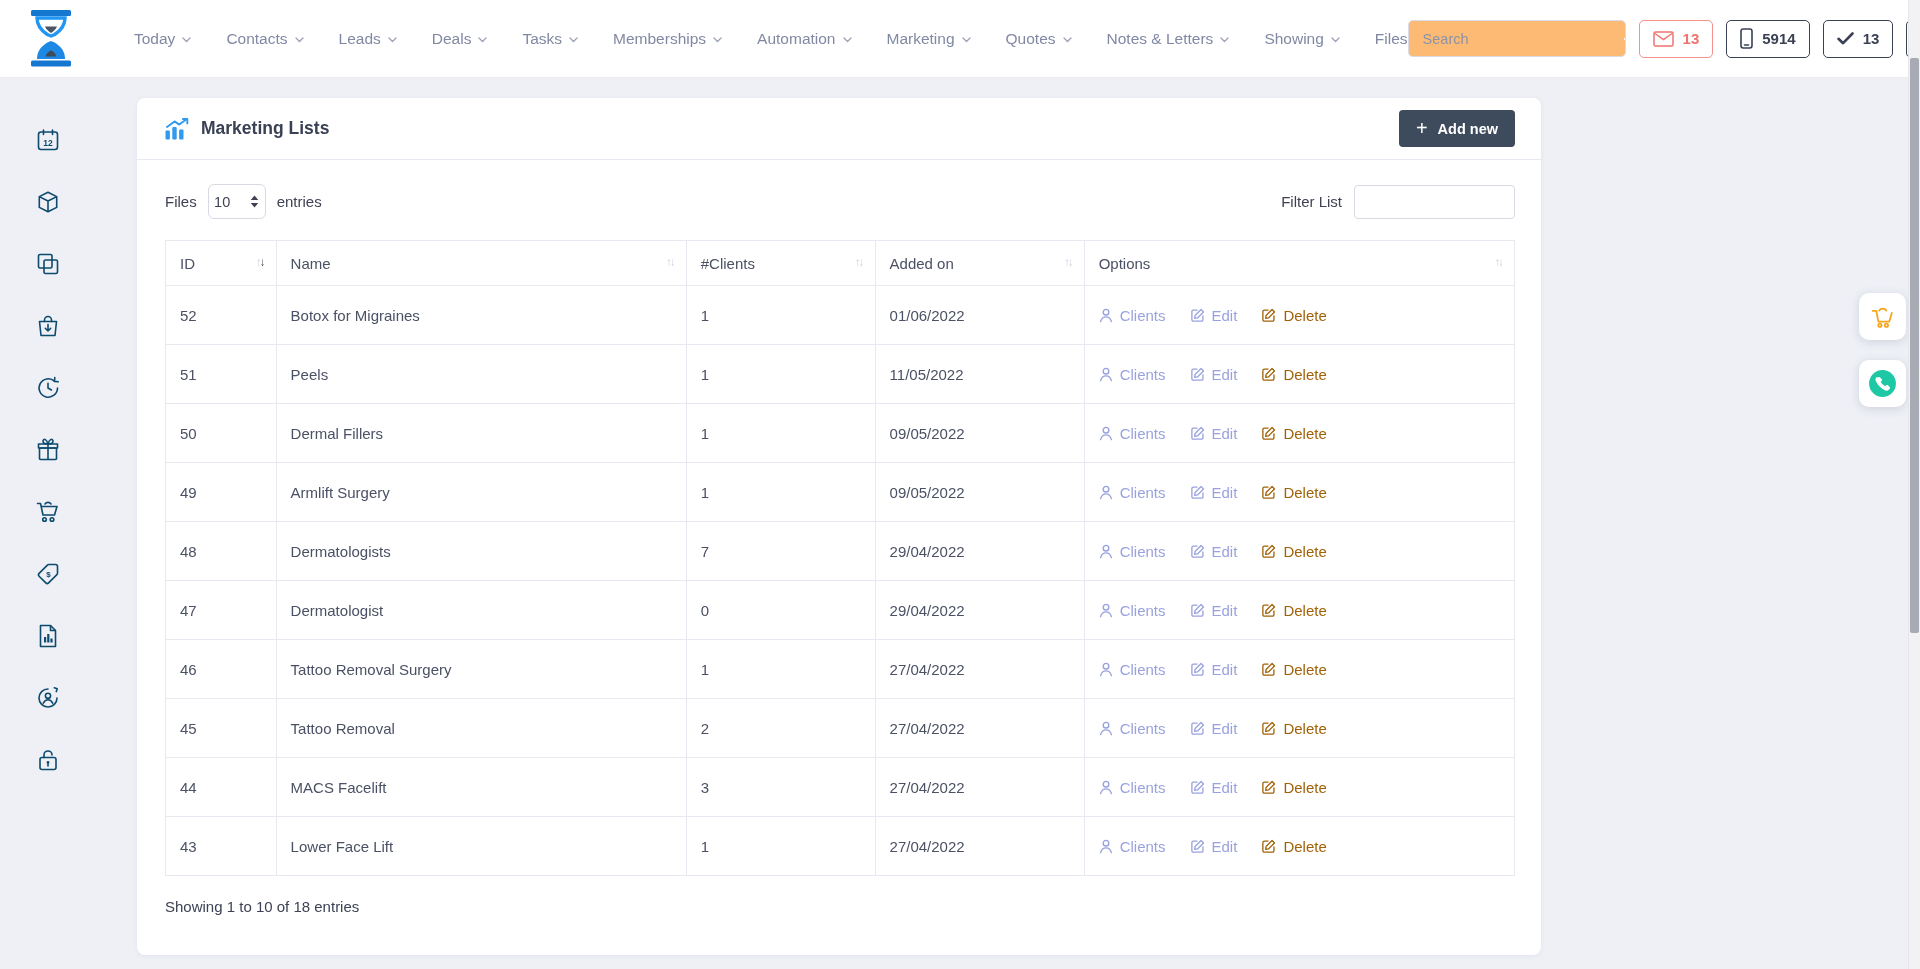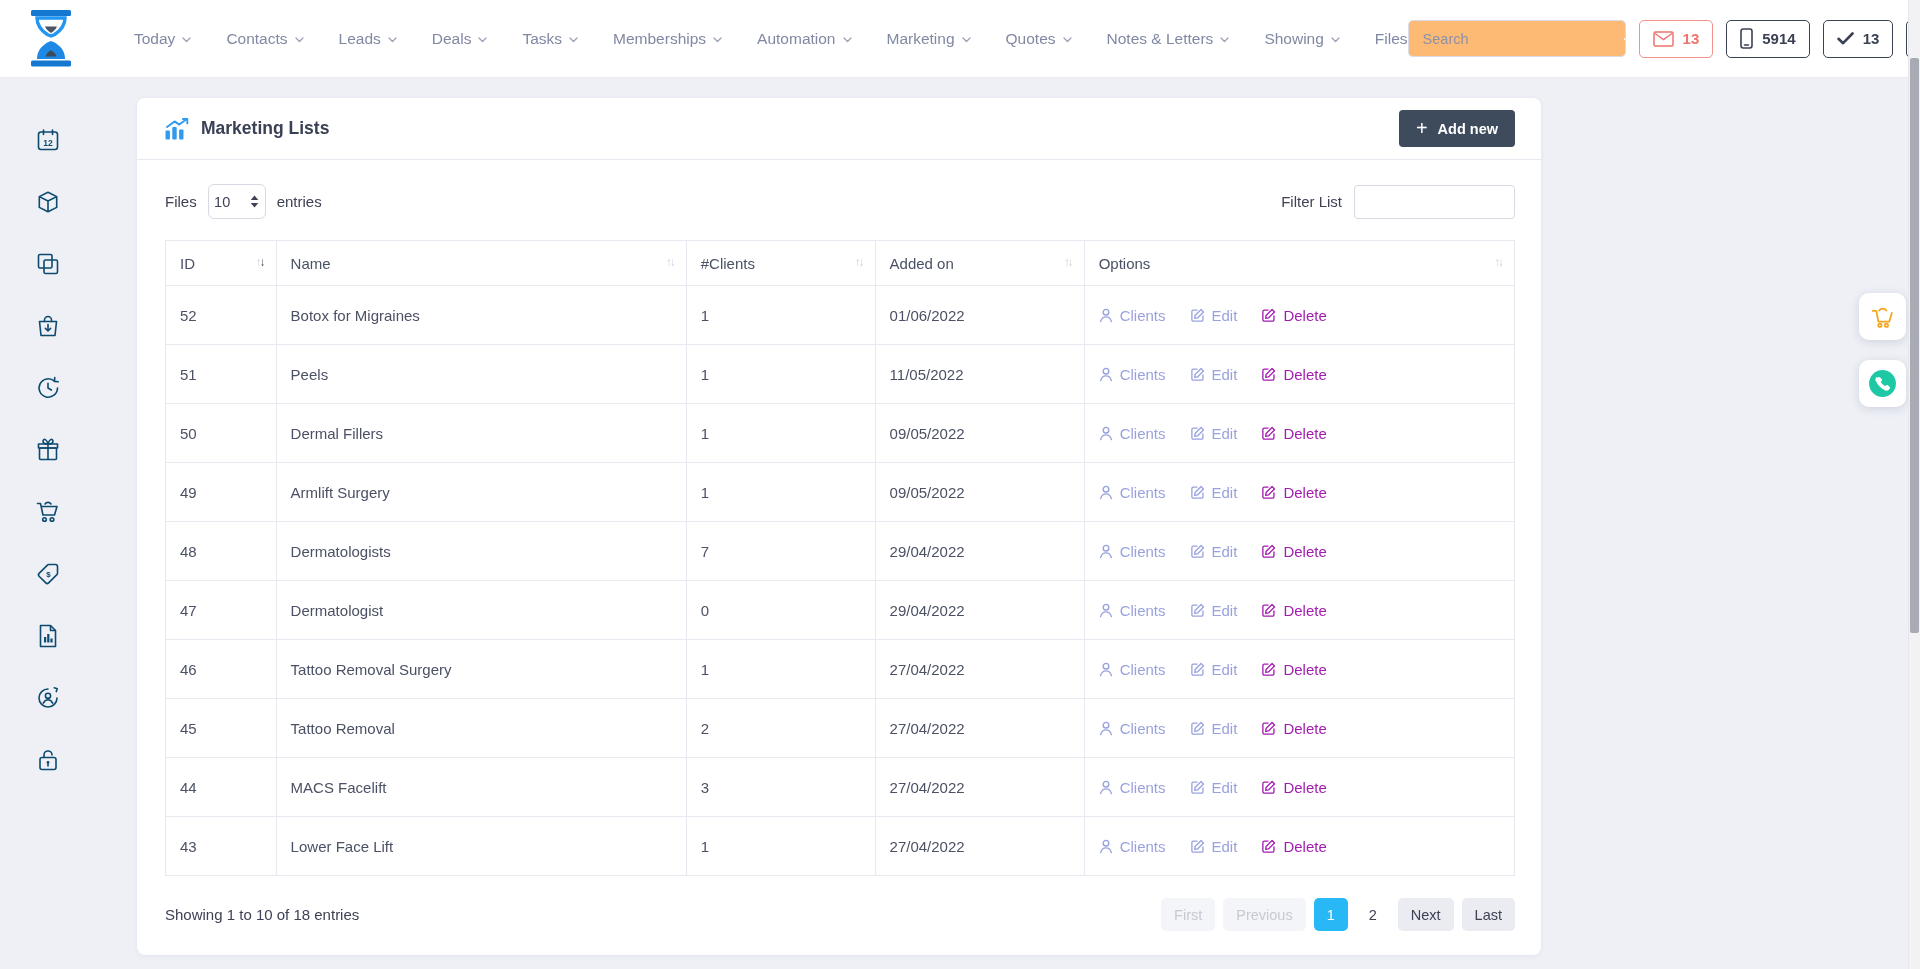--- a/index.html
+++ b/index.html
@@ -54,21 +54,21 @@
   .th-inner { display:flex; align-items:center; justify-content:space-between; }
   .sort { display:inline-flex; font-size:11.5px; color:#ccd0dc; letter-spacing:-2px; line-height:1; }
   .sort i { font-style:normal; }
   .sort .active { color:#3f4254; }
   td { height:59px; padding:0 14px; font-size:15px; color:#4b5164; background:#fff; }
   .options-cell { }
   .opts-wrap { display:flex; align-items:center; gap:24px; }
   .opt { display:inline-flex; align-items:center; gap:7px; font-size:15px; cursor:pointer; text-decoration:none; }
   .opt-icon { display:flex; }
   .opt-clients, .opt-edit { color:#99a2de; }
-  .opt-delete { color:#a21caf; }
+  .opt-delete { color:#a16207; }
   
   .table-footer { display:flex; align-items:center; margin-top:22px; }
   .summary { font-size:15px; color:#3d4254; font-weight:500; }
   .pagination { margin-left:auto; display:flex; align-items:center; gap:8px; }
   .page-btn { min-width:34px; height:33px; padding:0 13px; border:0; border-radius:5px; font-size:14.5px; font-family:inherit; cursor:pointer; }
   .pb-disabled { background:#f4f5f9; color:#c6c9d4; cursor:default; }
   .pb-active   { background:#29b8f6; color:#fff; }
   .pb-plain    { background:transparent; color:#3f4254; padding:0 7px; }
   .pb-normal   { background:#eaecf2; color:#3f4254; }
   
@@ -771,28 +771,20 @@
                     <span>Delete</span>
                   </a>
                 </span>
               </td>
             </tr>
           </tbody>
       </table>
 
       <div class="table-footer">
         <div class="summary">Showing 1 to 10 of 18 entries</div>
-        <div class="pagination">
-            <button class="page-btn pb-disabled">First</button>
-            <button class="page-btn pb-disabled">Previous</button>
-            <button class="page-btn pb-active">1</button>
-            <button class="page-btn pb-plain">2</button>
-            <button class="page-btn pb-normal">Next</button>
-            <button class="page-btn pb-normal">Last</button>
-          </div>
       </div>
     </div>
 
   </div>
 </main>
 
 <div class="floater floater-cart">
   <span style="display:flex">
     <svg width="27" height="25" viewBox="0 0 26 24" fill="none" stroke="#f6a51f" stroke-width="1.7" stroke-linecap="round" stroke-linejoin="round">
         <path d="M3.5 6.5H7l2 10.5h10.5l2.5-8.5"></path>

